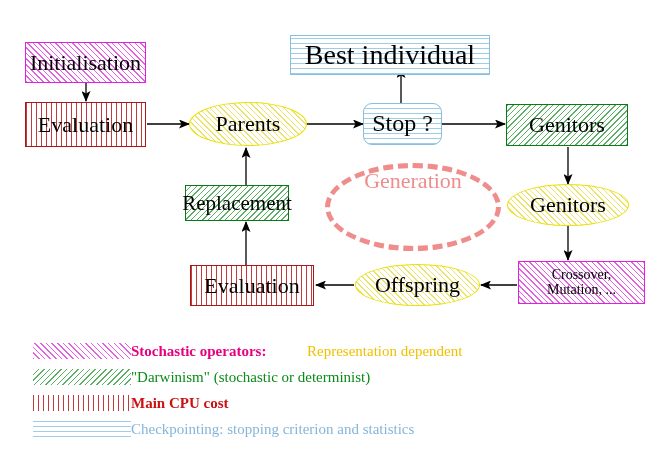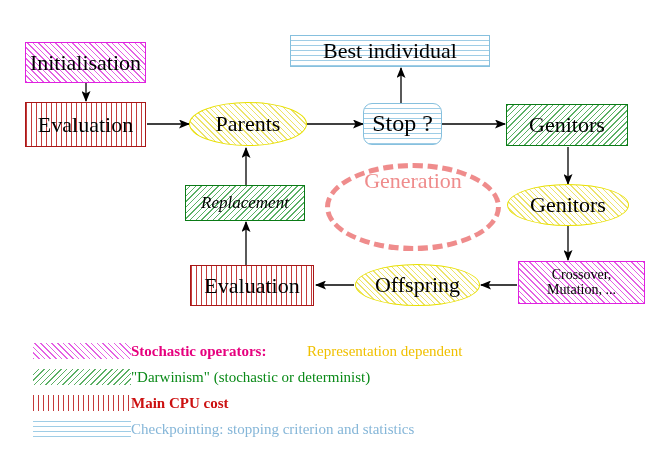--- a/index.html
+++ b/index.html
@@ -159,21 +159,21 @@
   </div>
 
   <div class="node rect fill-red" style="left:25px; top:102px; width:121px; height:45px; font-size:22px;">
     <span class="lbl">Evaluation</span>
   </div>
 
   <div class="node ellipse fill-yellow" style="left:189px; top:102px; width:118px; height:44px; font-size:22px;">
     <span class="lbl">Parents</span>
   </div>
 
-  <div class="node rect fill-blue" style="left:290px; top:35px; width:200px; height:32px; font-size:22px;">
+  <div class="node rect fill-blue" style="left:290px; top:35px; width:200px; height:40px; font-size:28px;">
     <span class="lbl">Best individual</span>
   </div>
 
   <div class="node rounded fill-blue" style="left:363px; top:103px; width:79px; height:42px; font-size:24px;">
     <span class="lbl">Stop ?</span>
   </div>
 
   <div class="node rect fill-green" style="left:506px; top:104px; width:122px; height:42px; font-size:22px;">
     <span class="lbl">Genitors</span>
   </div>
@@ -188,21 +188,21 @@
   </div>
 
   <div class="node ellipse fill-yellow" style="left:355px; top:264px; width:125px; height:42px; font-size:22px;">
     <span class="lbl">Offspring</span>
   </div>
 
   <div class="node rect fill-red" style="left:190px; top:265px; width:124px; height:41px; font-size:22px;">
     <span class="lbl">Evaluation</span>
   </div>
 
-  <div class="node rect fill-green" style="left:185px; top:185px; width:120px; height:36px; font-size:17px;font-style:italic;">
+  <div class="node rect fill-green" style="left:185px; top:185px; width:104px; height:36px; font-size:21px;">
     <span class="lbl">Replacement</span>
   </div>
 
   <div class="gen-ellipse" style="left:325px; top:163px; width:176px; height:88px;">
     <span class="gen-label">Generation</span>
   </div>
 
   <div class="legend">
 
     <div class="legend-row">

